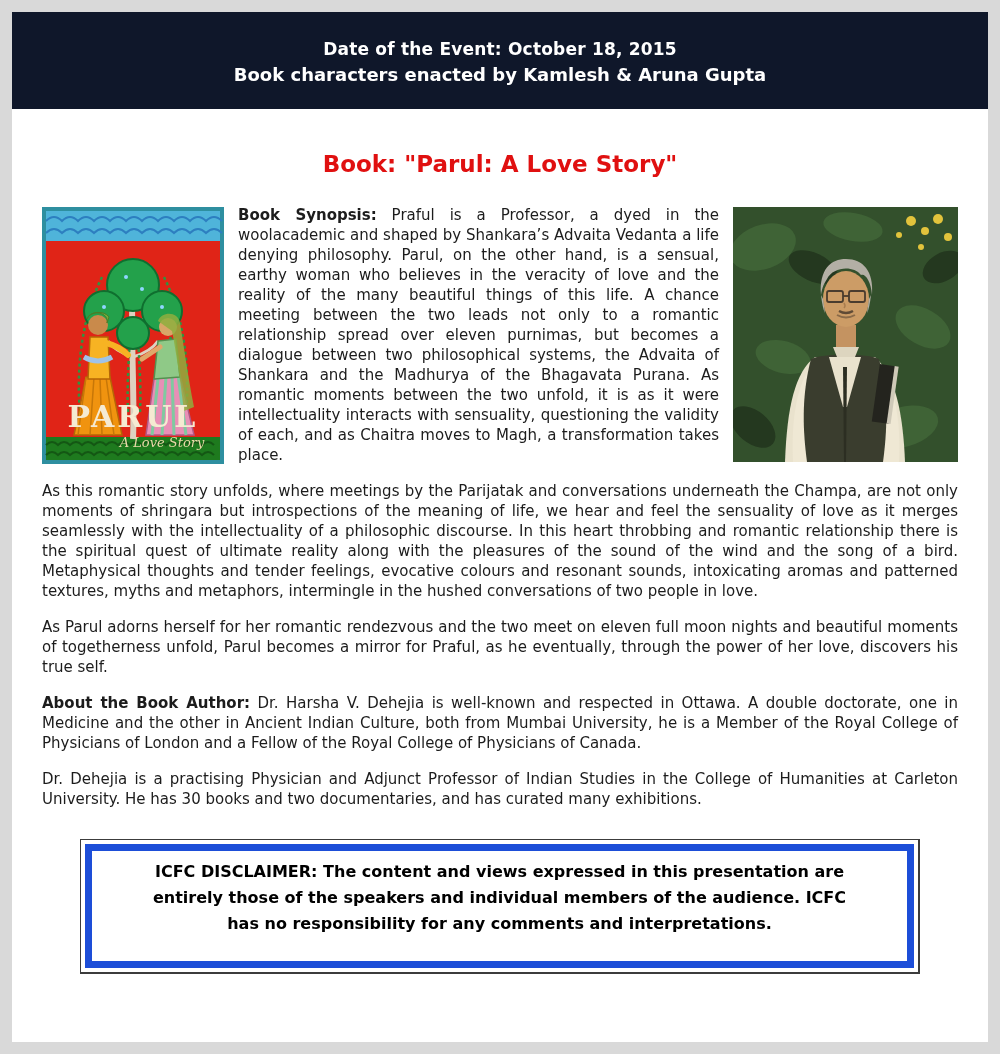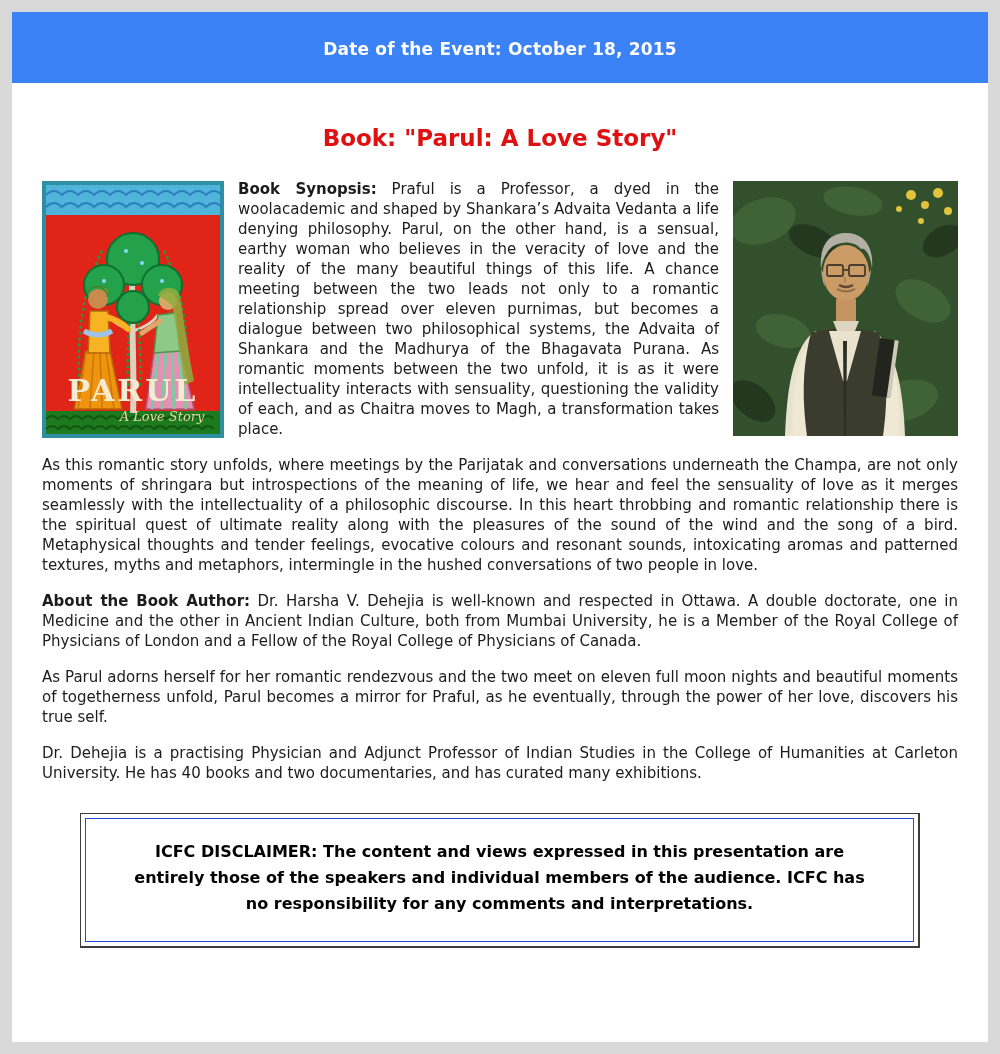--- a/index.html
+++ b/index.html
@@ -7,21 +7,21 @@
   body {
     font-family: "DejaVu Sans", "Liberation Sans", sans-serif;
     width: 1000px; min-height: 1054px; margin: 0 auto;
   }
   .page {
     margin: 12px; width: 976px; background: #ffffff;
     min-height: 1030px; padding-bottom: 34px;
   }
   
   .masthead {
-    background: #3b82f6; color: #ffffff; text-align: center;
+    background: #0f172a; color: #ffffff; text-align: center;
     padding: 27px 10px 24px 10px;
   }
   .masthead .line1 { font-size: 17px; font-weight: bold; letter-spacing: .2px; }
   .masthead .line2 { font-size: 26px; font-weight: bold; margin-top: 5px; }
   .masthead .line3 { font-size: 18px; font-weight: bold; margin-top: 5px; }
   
   .content { padding: 0 30px; color: #1c1c1c; }
   .book-title {
     color: #e01010; font-size: 23px; font-weight: bold;
     text-align: center; margin: 42px 0 28px 0;
@@ -34,35 +34,36 @@
   .cover-float { float: left; margin: 2px 14px 16px 0; }
   .photo-float { float: right; margin: 2px 0 6px 14px; }
   .bold-label { font-weight: bold; }
   
   .disclaimer-outer {
     width: 840px; margin: 30px auto 0 auto;
     border: 1px solid #3c3c3c; border-right-width: 2px; border-bottom-width: 2px;
     padding: 4px; background: #ffffff;
   }
   .disclaimer-inner {
-    border: 1px solid #1d4ed8; padding: 20px 48px 24px 48px;
+    border: 7px solid #1d4ed8; padding: 8px 48px 24px 48px;
   }
   .disclaimer-text {
     font-size: 16px; font-weight: bold; line-height: 26px;
     text-align: center; color: #000000;
   }
   svg { display: block; }
 </style>
 </head>
 <body>
 
 <div class="page">
 
   <div class="masthead">
     <div class="line1">Date of the Event: October 18, 2015</div>
+    <div class="line3">Book characters enacted by Kamlesh &amp; Aruna Gupta</div>
   </div>
 
   <div class="content">
 
     <div class="book-title">Book: "Parul: A Love Story"</div>
 
     <div>
 
       <div class="cover-float">
         <svg width="182" height="257" viewBox="0 0 182 257">
@@ -193,25 +194,25 @@
           <path d="M111 96 q2 3 0 5" stroke="#a87c4e" stroke-width="1.5" fill="none"></path>
 
           <path d="M100 140 L126 140 L122 150 L104 150 Z" fill="#ddd5bf"></path>
         </svg>
       </div>
 
       <p class="para flow"><span class="bold-label">Book Synopsis:</span><span> Praful is a Professor, a dyed in the woolacademic and shaped by Shankara’s Advaita Vedanta a life denying philosophy. Parul, on the other hand, is a sensual, earthy woman who believes in the veracity of love and the reality of the many beautiful things of this life. A chance meeting between the two leads not only to a romantic relationship spread over eleven purnimas, but becomes a dialogue between two philosophical systems, the Advaita of Shankara and the Madhurya of the Bhagavata Purana. As romantic moments between the two unfold, it is as it were intellectuality interacts with sensuality, questioning the validity of each, and as Chaitra moves to Magh, a transformation takes place.</span></p>
 
       <p class="para below">As this romantic story unfolds, where meetings by the Parijatak and conversations underneath the Champa, are not only moments of shringara but introspections of the meaning of life, we hear and feel the sensuality of love as it merges seamlessly with the intellectuality of a philosophic discourse. In this heart throbbing and romantic relationship there is the spiritual quest of ultimate reality along with the pleasures of the sound of the wind and the song of a bird. Metaphysical thoughts and tender feelings, evocative colours and resonant sounds, intoxicating aromas and patterned textures, myths and metaphors, intermingle in the hushed conversations of two people in love.</p>
 
+      <p class="para">As Parul adorns herself for her romantic rendezvous and the two meet on eleven full moon nights and beautiful moments of togetherness unfold, Parul becomes a mirror for Praful, as he eventually, through the power of her love, discovers his true self.</p>
+
       <p class="para"><span class="bold-label">About the Book Author:</span><span> Dr. Harsha V. Dehejia is well-known and respected in Ottawa. A double doctorate, one in Medicine and the other in Ancient Indian Culture, both from Mumbai University, he is a Member of the Royal College of Physicians of London and a Fellow of the Royal College of Physicians of Canada.</span></p>
 
-      <p class="para">As Parul adorns herself for her romantic rendezvous and the two meet on eleven full moon nights and beautiful moments of togetherness unfold, Parul becomes a mirror for Praful, as he eventually, through the power of her love, discovers his true self.</p>
-
-      <p class="para">Dr. Dehejia is a practising Physician and Adjunct Professor of Indian Studies in the College of Humanities at Carleton University. He has 40 books and two documentaries, and has curated many exhibitions.</p>
+      <p class="para">Dr. Dehejia is a practising Physician and Adjunct Professor of Indian Studies in the College of Humanities at Carleton University. He has 30 books and two documentaries, and has curated many exhibitions.</p>
 
     </div>
 
     <div class="disclaimer-outer">
       <div class="disclaimer-inner">
         <div class="disclaimer-text">ICFC DISCLAIMER: The content and views expressed in this presentation are entirely those of the speakers and individual members of the audience. ICFC has no responsibility for any comments and interpretations.</div>
       </div>
     </div>
 
   </div>

